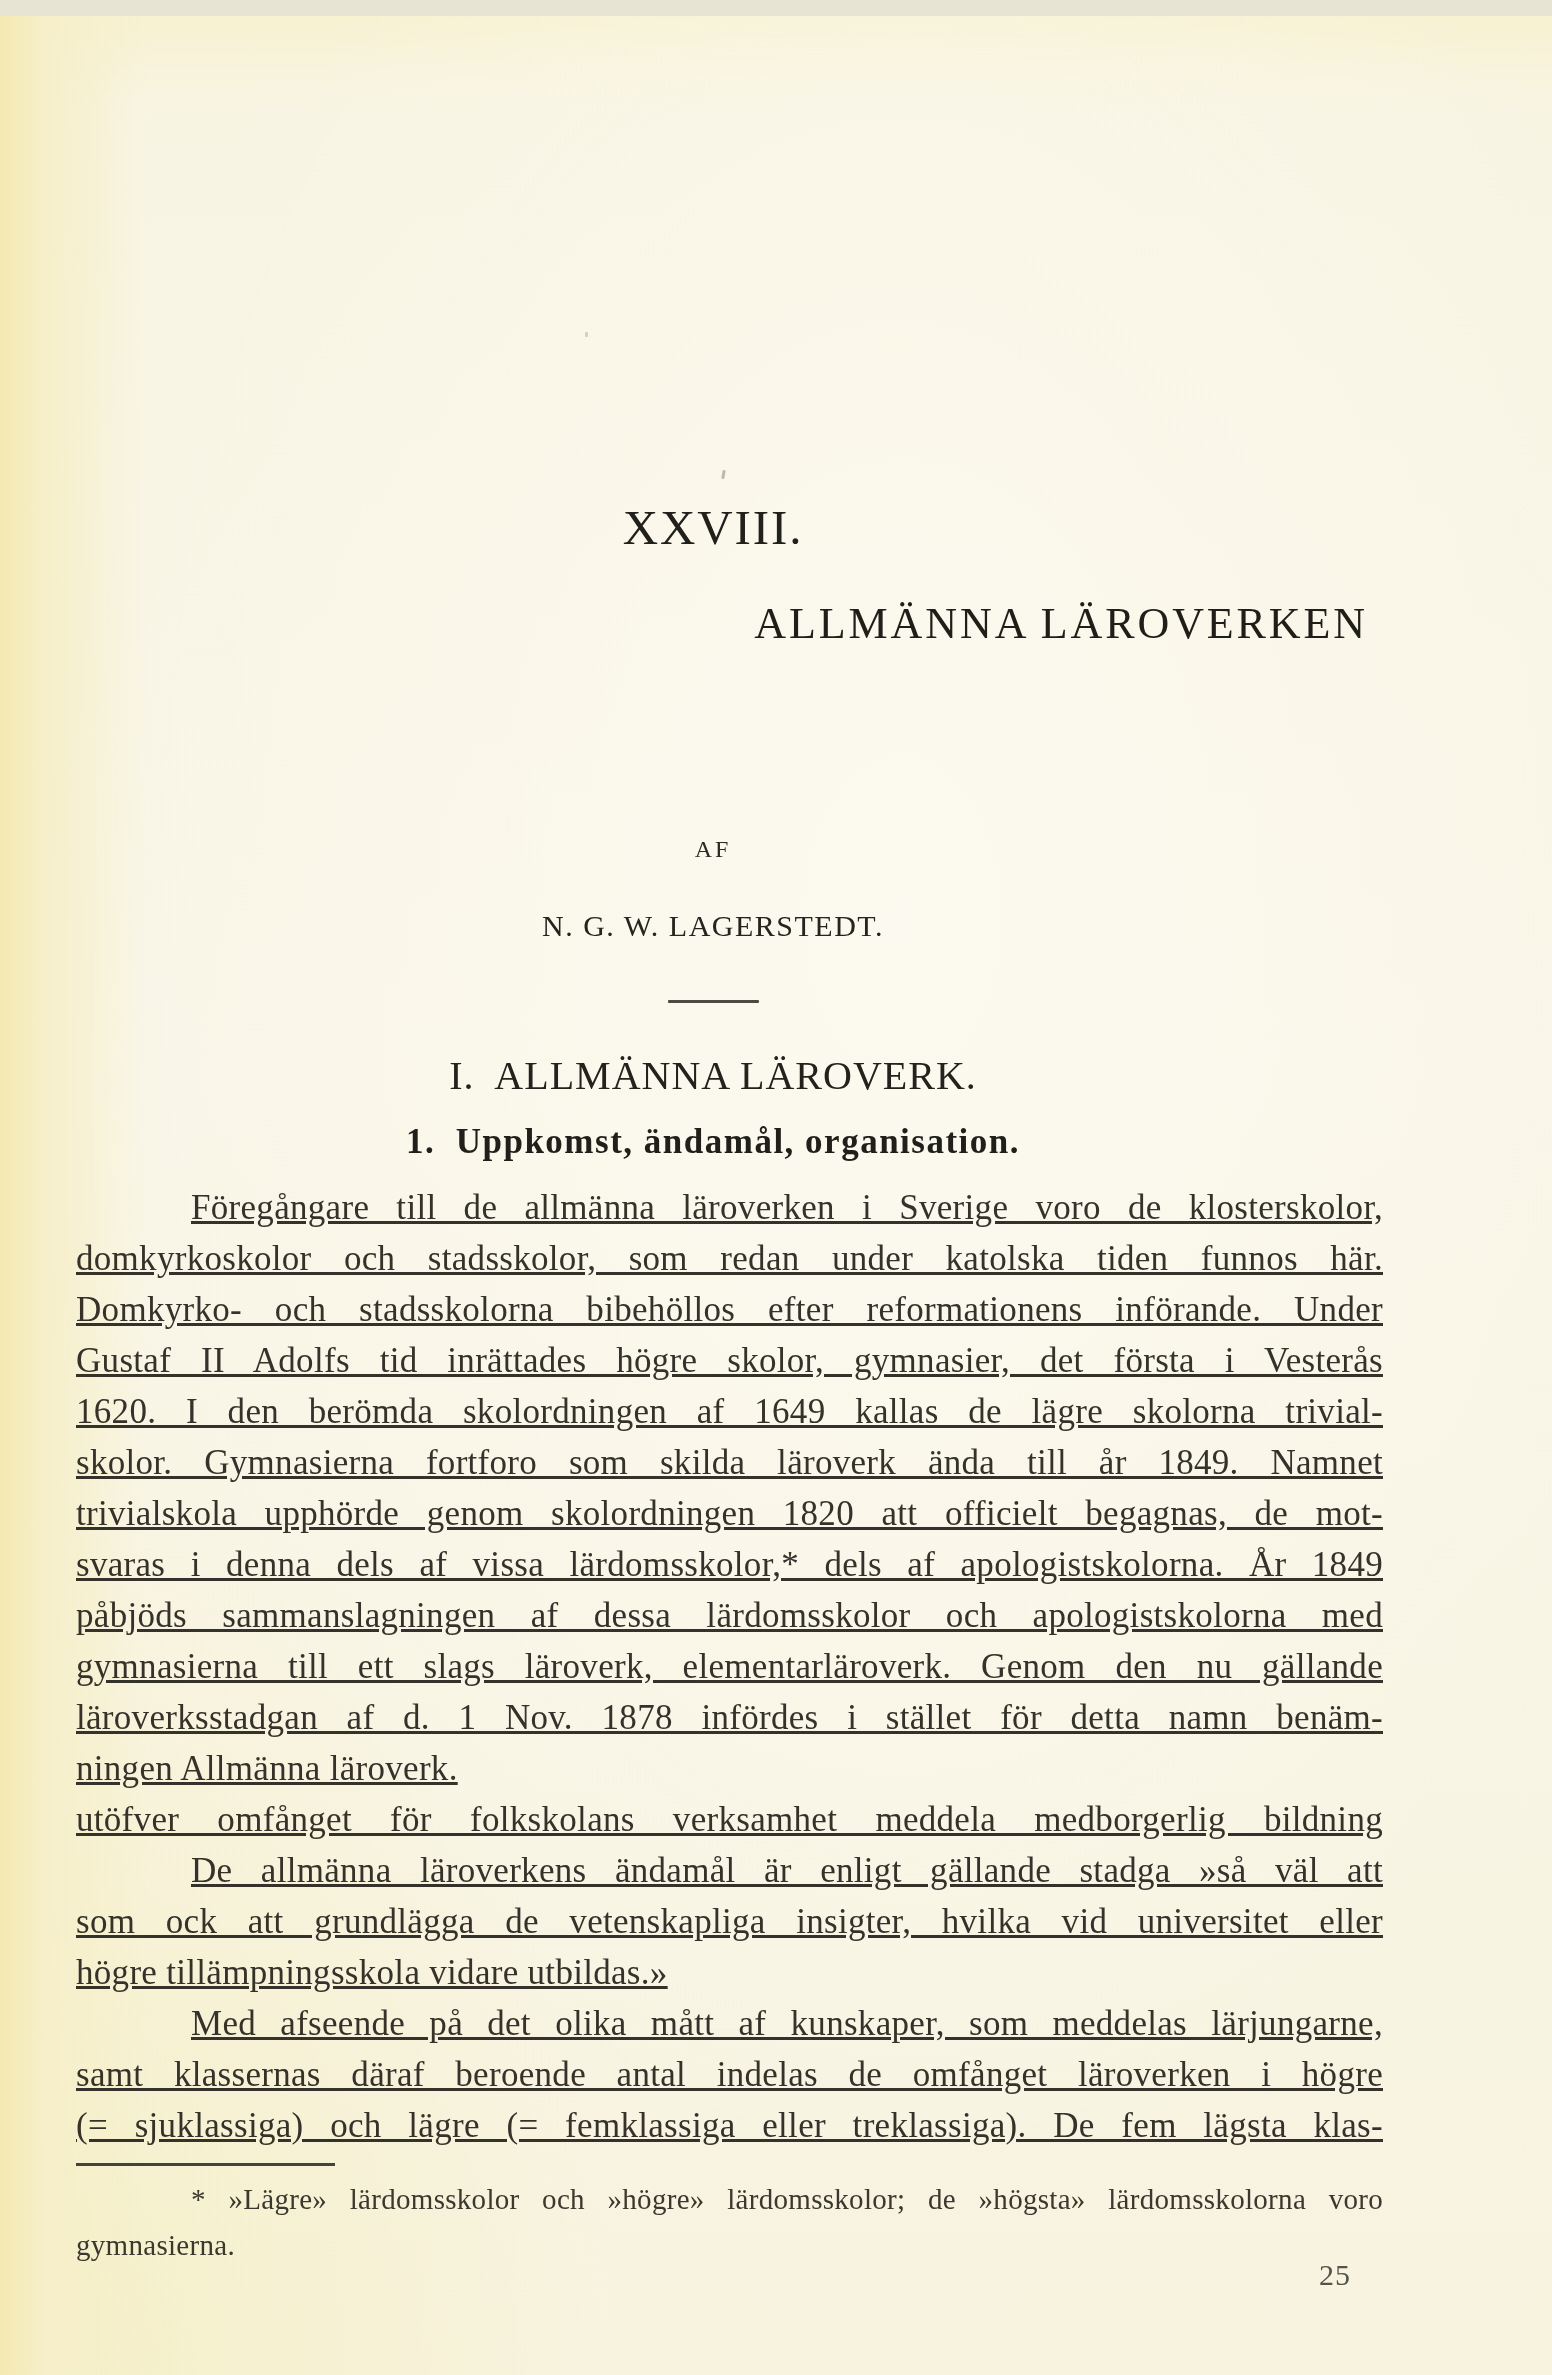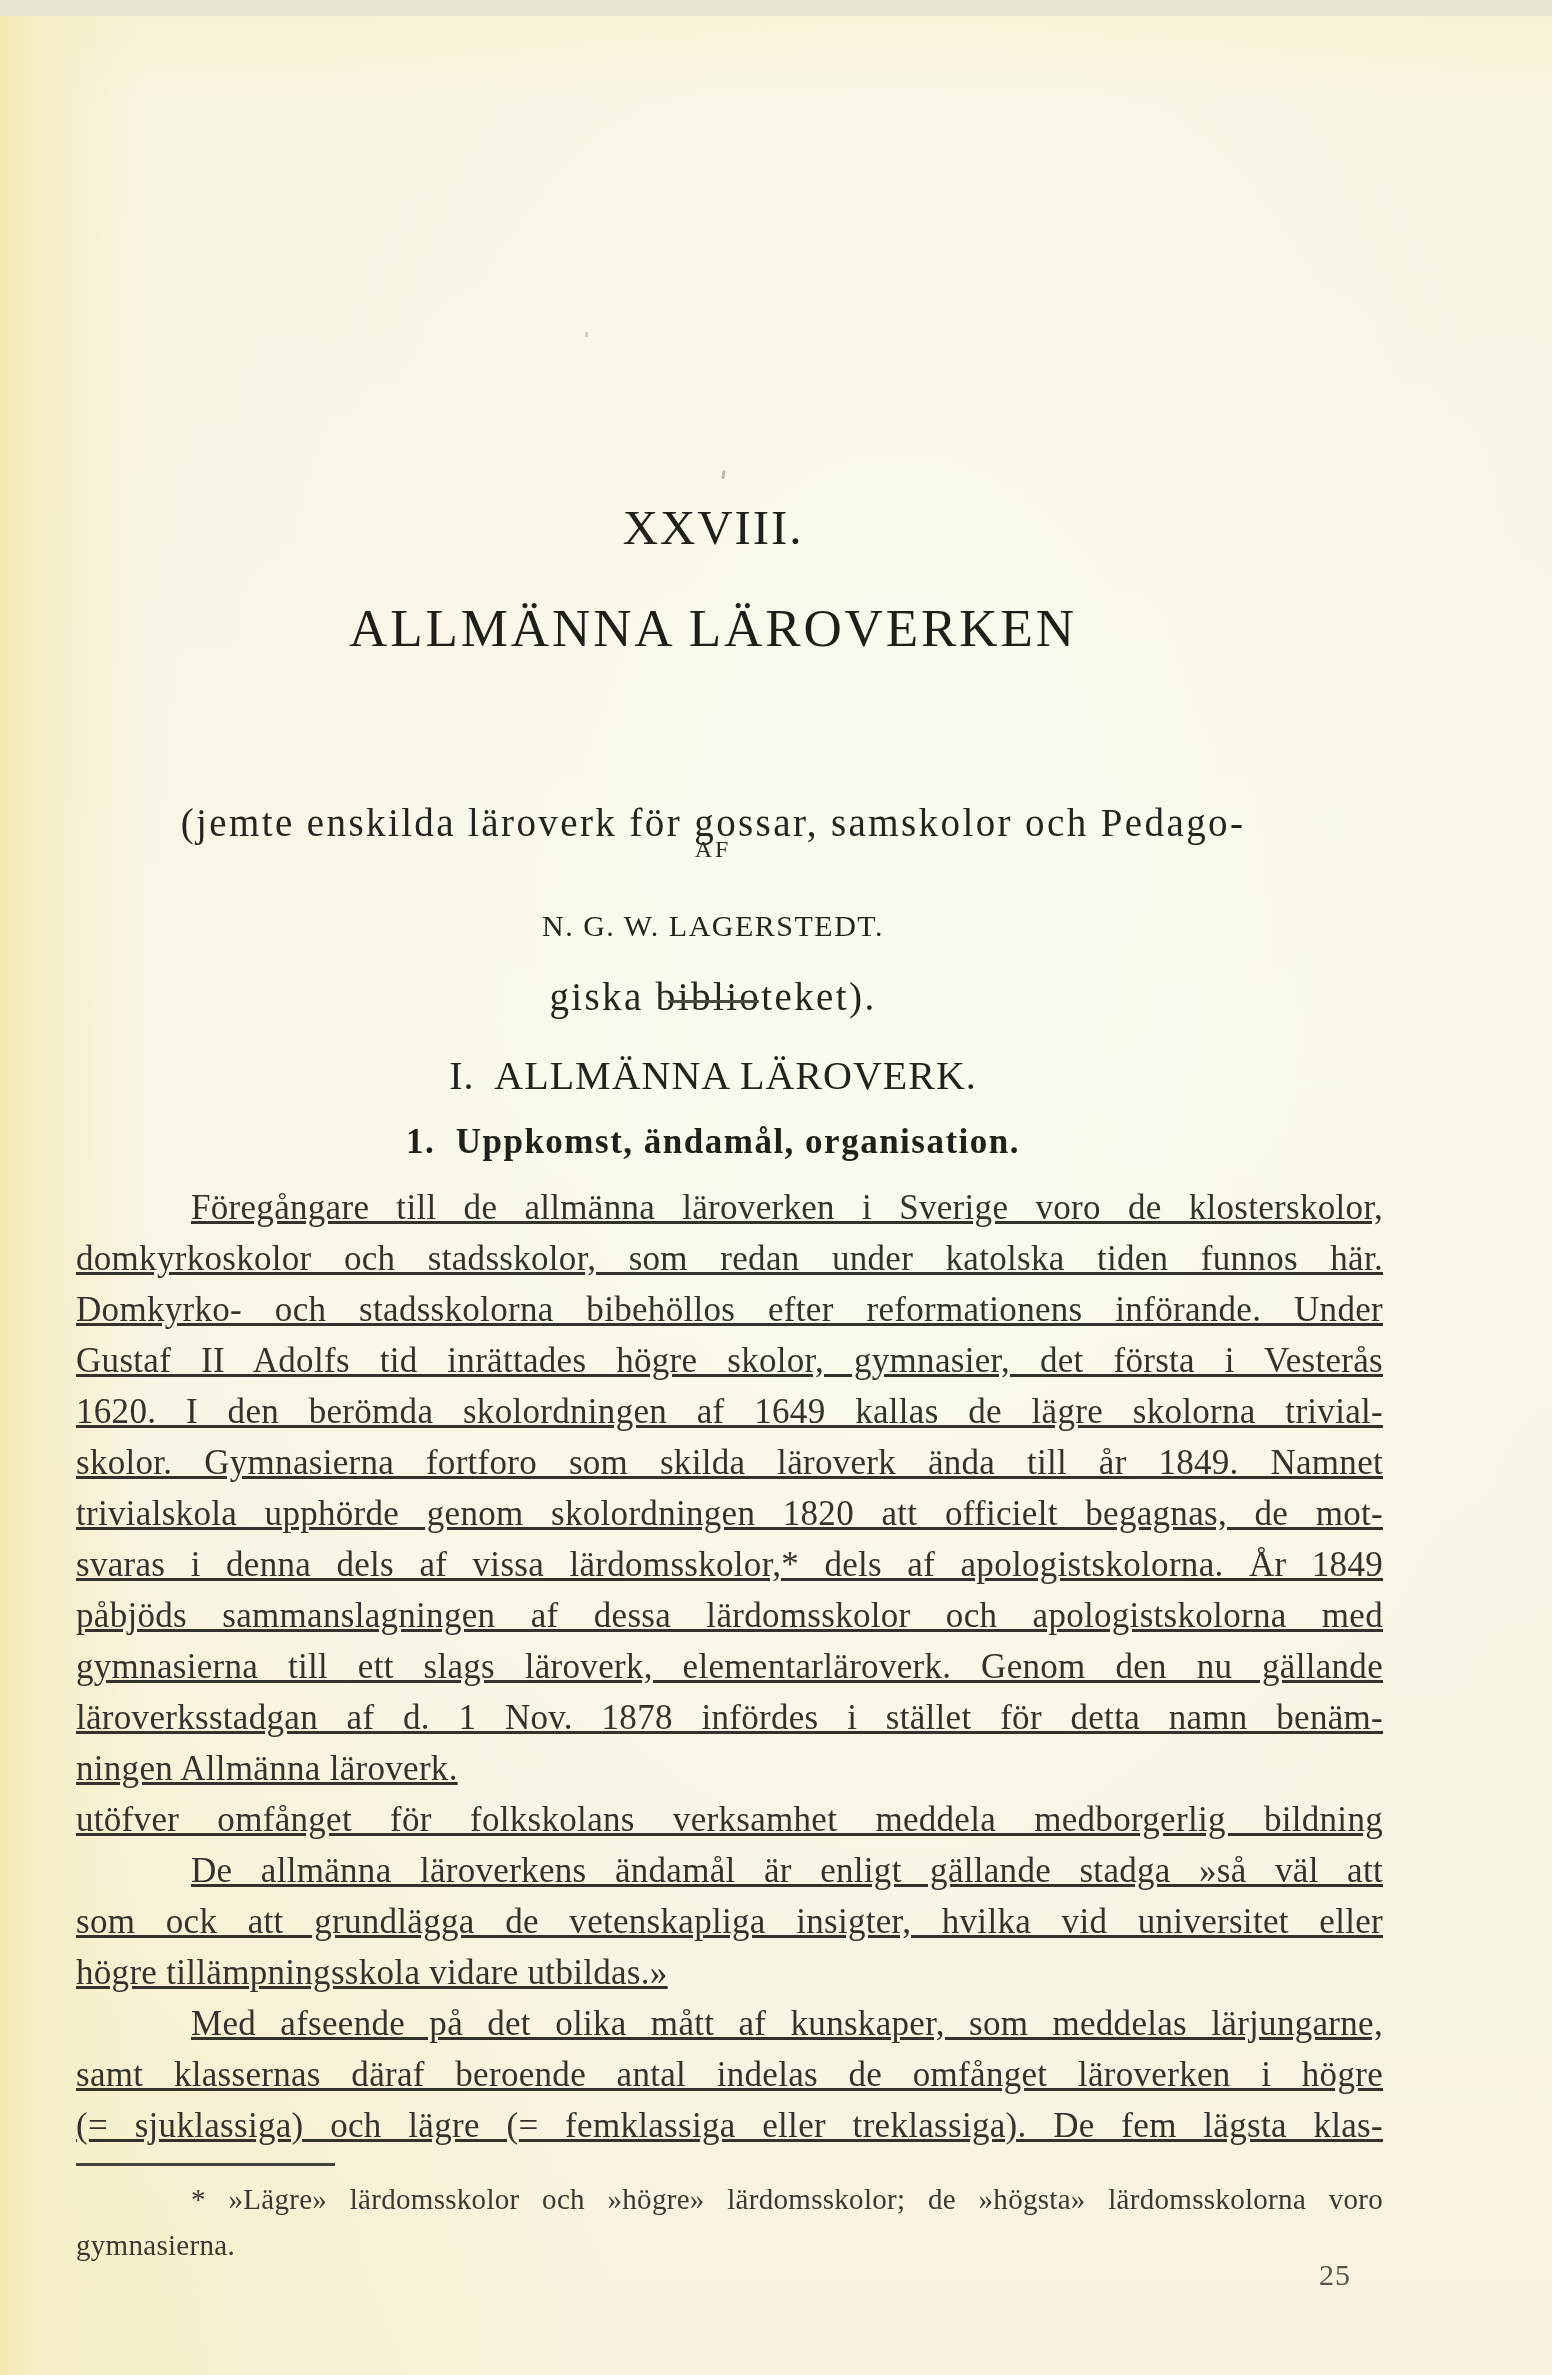--- a/index.html
+++ b/index.html
@@ -15,21 +15,21 @@
       linear-gradient(90deg, #f4e9b2 0px, #f6efc9 44px, rgba(249,246,231,0) 146px),
       linear-gradient(180deg, rgba(246,240,198,.6) 0px, rgba(249,246,231,0) 87px),
       radial-gradient(ellipse at 0% 100%, rgba(243,236,176,.55) 0%, rgba(249,246,231,0) 28%),
       linear-gradient(180deg, #f8f4e2 0%, #f9f6e8 45%, #f7f3df 100%);
   }
   .center-block{
     position:absolute;left:58px;width:1310px;
     text-align:center;white-space:pre-wrap;
   }
   .chapter-number{top:483px;font-size:49px;letter-spacing:1.9px;color:#21201b;}
-  .main-title{top:582px;font-size:53px;letter-spacing:2.9px;color:#1f1e19;}
+  .main-title{top:582px;font-size:44px;letter-spacing:2.9px;color:#1f1e19;text-align:right;}
   .subtitle{top:662px;font-size:39px;letter-spacing:2.4px;line-height:58px;color:#26241e;}
   .byline{top:820px;font-size:24px;letter-spacing:2.9px;color:#2c2a24;}
   .author{top:893px;font-size:30px;letter-spacing:1.5px;color:#26241e;}
   .divider{
     position:absolute;top:984px;left:668px;width:91px;height:2.9px;
     background:#4c4a42;border-radius:1px;
   }
   .section-heading{top:1036px;font-size:40px;letter-spacing:1px;color:#23221c;}
   .subsection-heading{top:1106px;font-size:35px;font-weight:bold;letter-spacing:1.5px;color:#201f1a;}
   .body-text{
@@ -66,24 +66,20 @@
 
 <div class="page">
 
   <span class="speck speck2"></span>
   <span class="speck speck1"></span>
 
   <div class="center-block chapter-number">XXVIII.</div>
 
   <div class="center-block main-title">ALLMÄNNA LÄROVERKEN</div>
 
-  <div class="center-block subtitle">
-    <div>(jemte enskilda läroverk för gossar, samskolor och Pedago-</div>
-    <div>giska biblioteket).</div>
-  </div>
 
   <div class="center-block byline">AF</div>
 
   <div class="center-block author">N. G. W. LAGERSTEDT.</div>
 
   <div class="divider"></div>
 
   <div class="center-block section-heading">I.  ALLMÄNNA LÄROVERK.</div>
 
   <div class="center-block subsection-heading">1.  Uppkomst, ändamål, organisation.</div>

